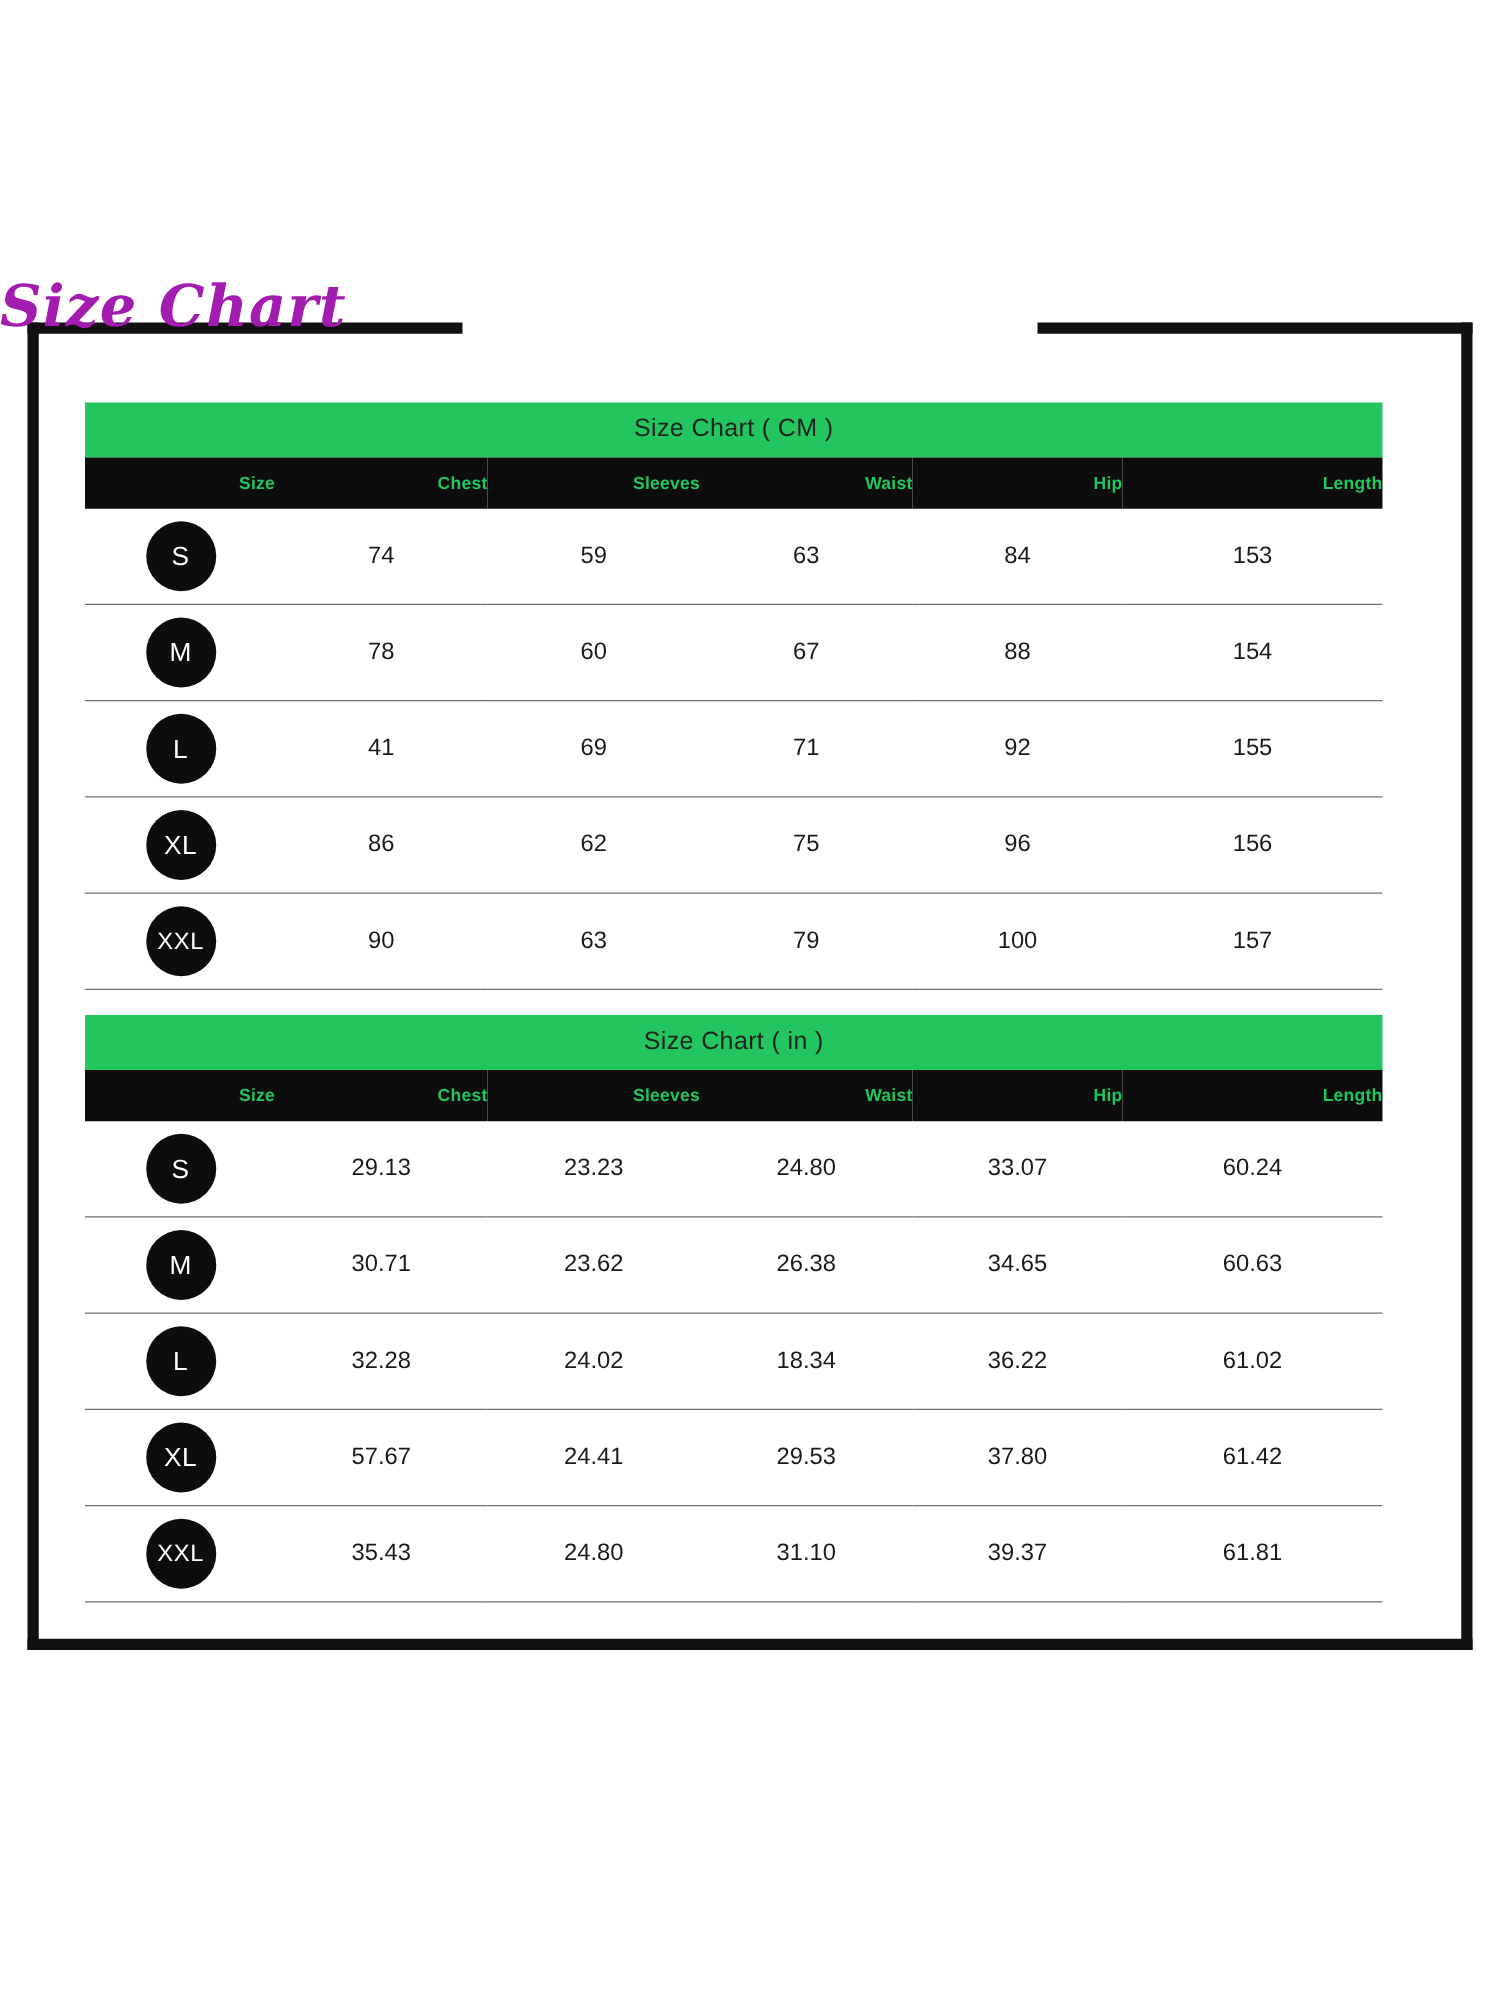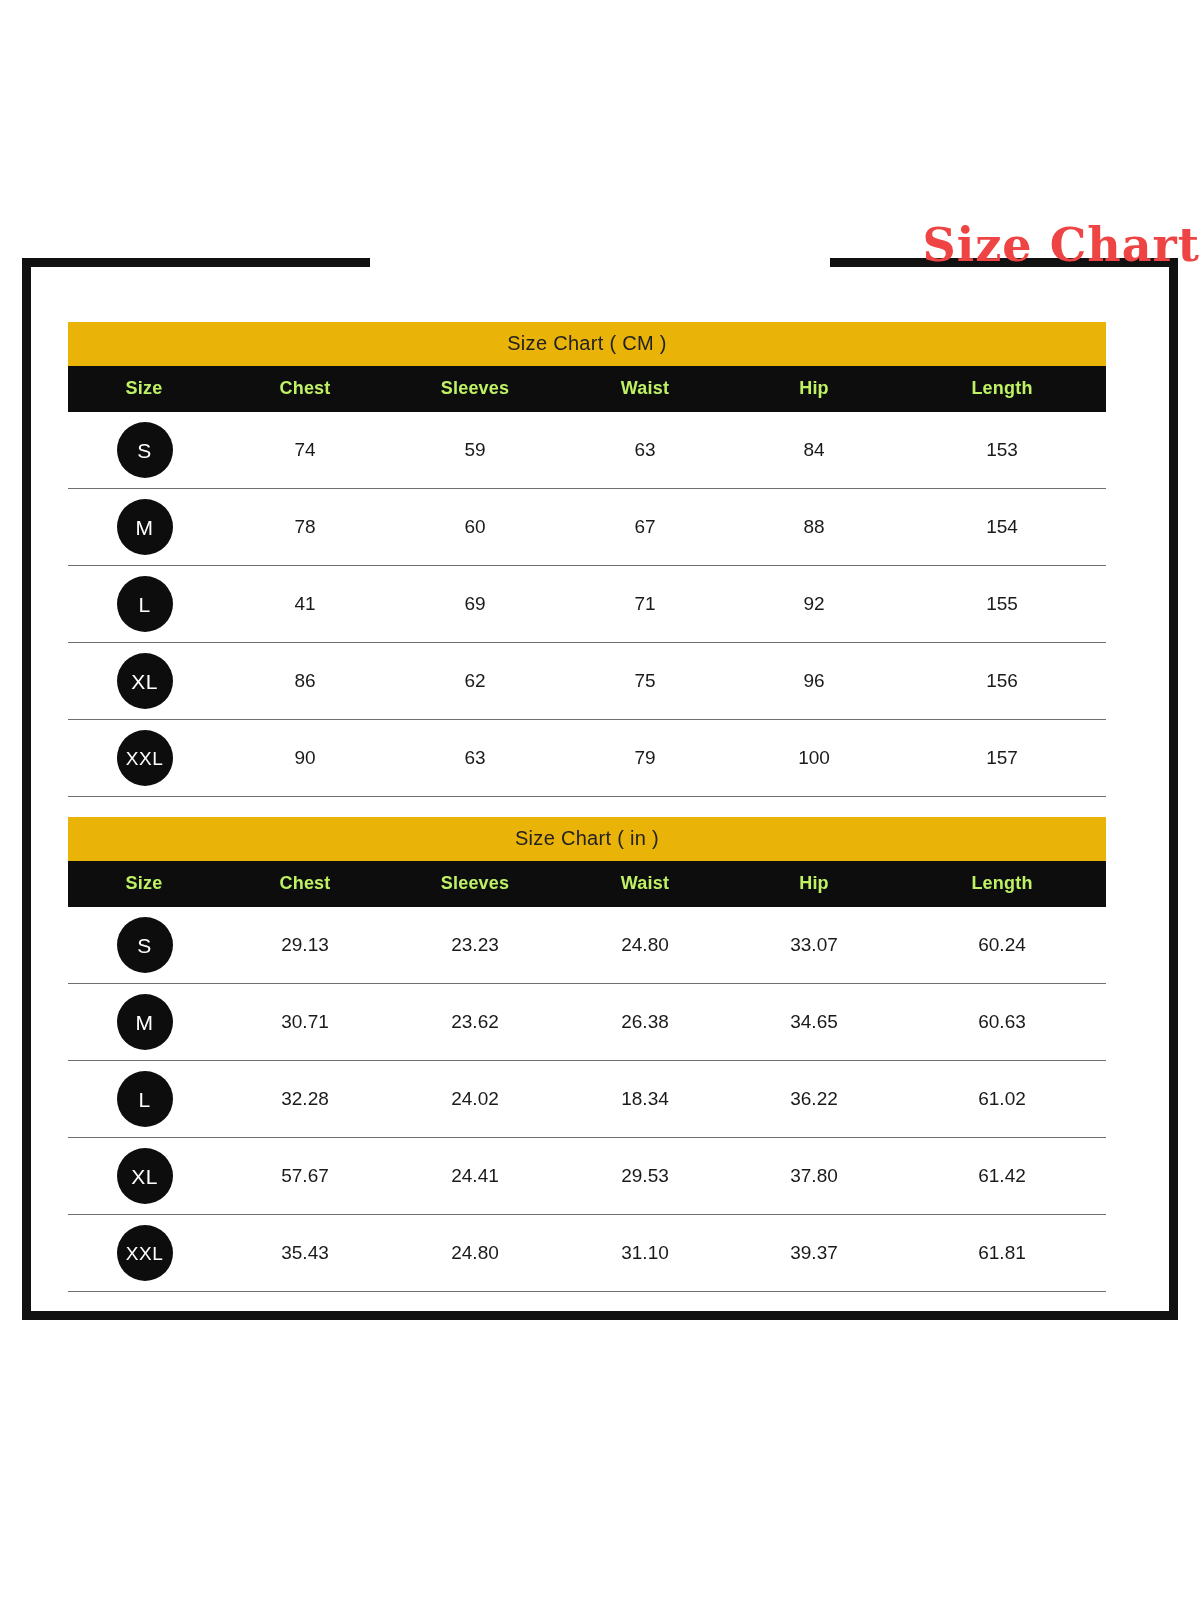--- a/index.html
+++ b/index.html
@@ -38,61 +38,62 @@
   .frame-top-l  { left: 0;      top: 0;    width: 348px; height: 9px; }
   
   .frame-top-r  { right: 0;     top: 0;    width: 348px; height: 9px; }
 
   
   #page-title {
     position: absolute;
     left: 0;
     top: 218px;
     width: 1200px;
-    text-align: right;
+    text-align: left;
     font-family: "DejaVu Serif", "Liberation Serif", serif;
     font-weight: bold;
     font-size: 46px;
     letter-spacing: 1px;
-    color: #ef4444;
+    color: #a21caf;
     z-index: 5;
+    font-style: italic;
   }
 
   
   #content {
     position: absolute;
     left: 68px;
     top: 322px;
     width: 1038px;
   }
 
   .chart-block { width: 1038px; }
   .chart-block + .chart-block { margin-top: 20px; }
 
   .block-caption {
-    background: #eab308;
+    background: #22c55e;
     color: #222222;
     font-size: 20px;
     text-align: center;
     padding: 10px 0 11px 0;
     letter-spacing: .3px;
   }
 
   table.size-table {
     width: 1038px;
     border-collapse: collapse;
     table-layout: fixed;
   }
   table.size-table thead th {
     background: #0d0d0d;
-    color: #bef264;
-    font-size: 18px;
+    color: #22c55e;
+    font-size: 14px;
     font-weight: bold;
     padding: 12px 0 13px 0;
-    text-align: center;
+    text-align: right;
     letter-spacing: .2px;
   }
   table.size-table tbody td {
     height: 74px;
     text-align: center;
     font-size: 19px;
     color: #1a1a1a;
     border-bottom: 1.5px solid #6f6f6f;
     vertical-align: middle;
   }

